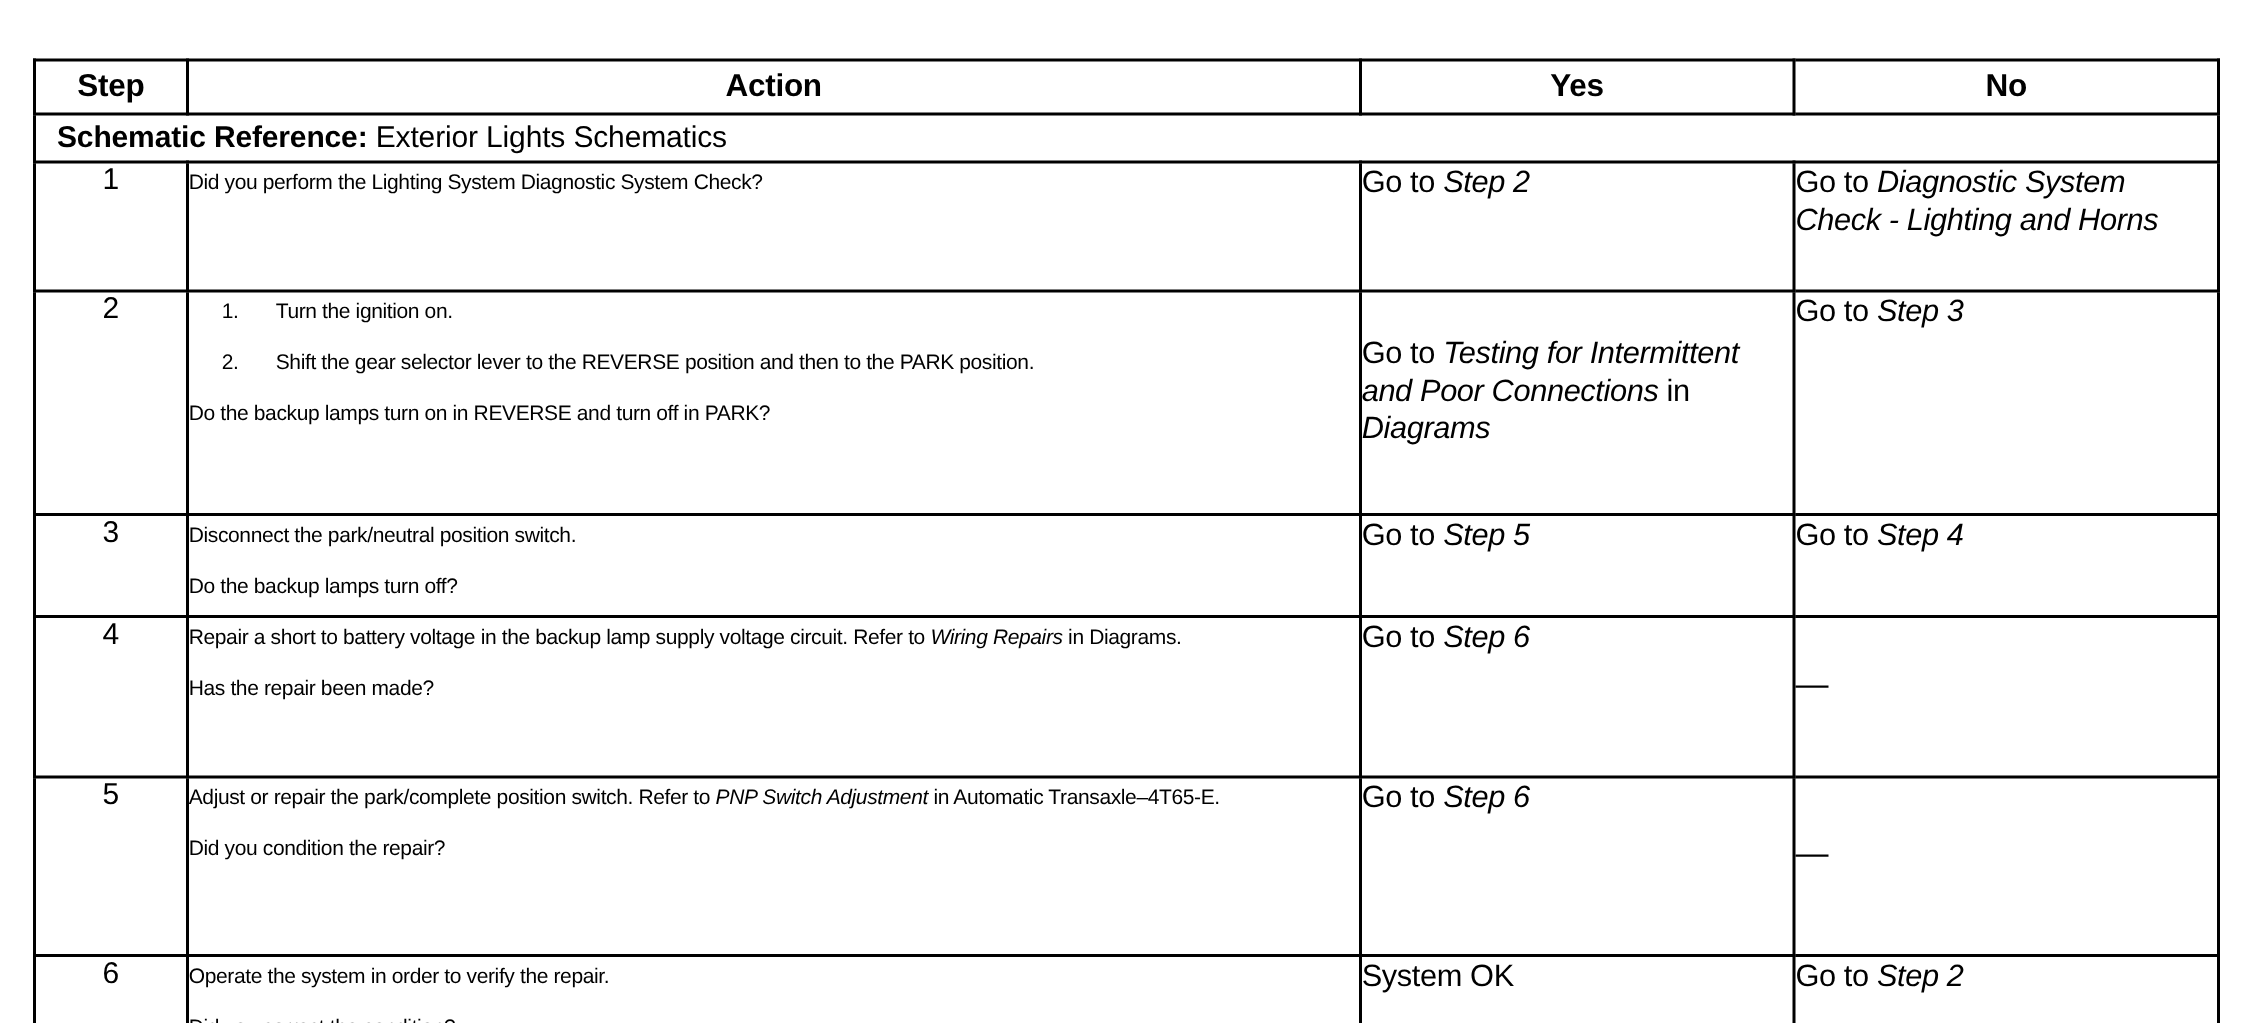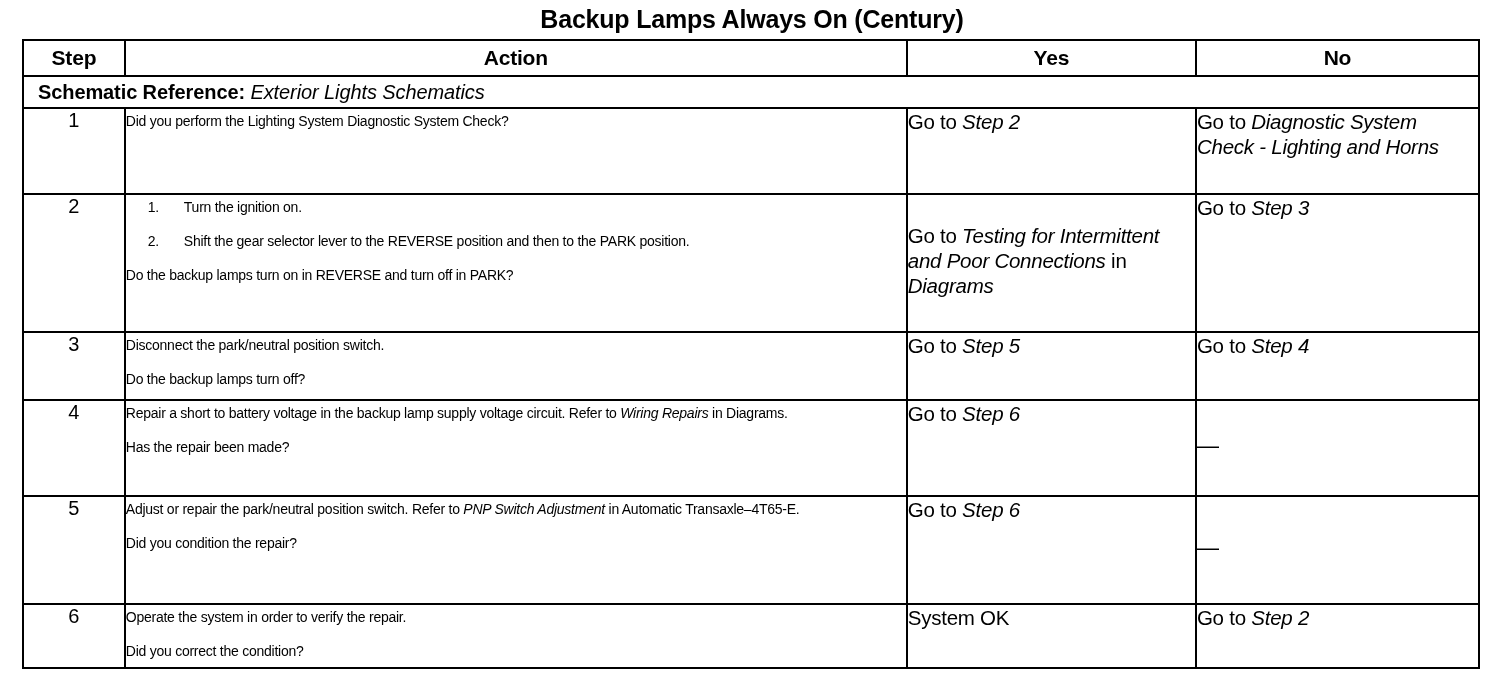--- a/index.html
+++ b/index.html
@@ -78,21 +78,21 @@
   
   tr.schem td {
     height: 30px;
     vertical-align: middle;
     padding: 0 0 0 14px;
     font-size: 20px;
     letter-spacing: -0.1px;
     white-space: nowrap;
   }
   .schem-label { font-weight: bold; text-align: center; }
-  .schem-ref   { font-style: italic; }
+  .schem-ref   { }
 
   
   td.step {
     text-align: center;
     vertical-align: middle;
     font-size: 20px;
   }
 
   td.action {
     padding: 7px 10px 8px 16px;
@@ -102,21 +102,21 @@
   }
 
   td.yes, td.no {
     text-align: left;
     font-size: 20.5px;
     line-height: 25px;
     letter-spacing: -0.25px;
     vertical-align: bottom;
     padding: 6px 8px 8px 8px;
   }
-  td.yes.mid, td.no.mid { vertical-align: middle; padding-bottom: 6px; }
+  td.yes.mid, td.no.mid { vertical-align: middle; padding-bottom: 17px; }
 
   .action p { margin: 0; }
   .action p + p { margin-top: 9px; }
 
   
   ol.steps {
     margin: 0 0 0 0;
     padding: 0;
     list-style: none;
   }
@@ -143,21 +143,20 @@
   tr.r3 td { height: 66px; }
   tr.r4 td { height: 88px; }
   tr.r5 td { height: 100px; }
   tr.r6 td { height: 62px; }
 </style>
 </head>
 <body>
 
 <div class="page">
 
-  <div class="doc-title">Backup Lamps Always On (Century)</div>
 
   <div class="table-wrap">
     <table class="diag">
       <colgroup>
         <col class="c-step">
           <col class="c-action">
           <col class="c-yes">
           <col class="c-no">
       </colgroup>
       <tbody>
@@ -211,21 +210,21 @@
             <p><span>Repair a short to battery voltage in the backup lamp supply voltage circuit. Refer to </span><i class="ital">Wiring Repairs</i><span> in Diagrams.</span></p>
             <p>Has the repair been made?</p>
           </td>
           <td class="yes"><span>Go to </span><i class="ital">Step 6</i></td>
           <td class="no mid"><span class="dash">—</span></td>
         </tr>
 
         <tr class="r5">
           <td class="step">5</td>
           <td class="action">
-            <p><span>Adjust or repair the park/neutral position switch. Refer to </span><i class="ital">PNP Switch Adjustment</i><span> in Automatic Transaxle–4T65-E.</span></p>
+            <p><span>Adjust or repair the park/complete position switch. Refer to </span><i class="ital">PNP Switch Adjustment</i><span> in Automatic Transaxle–4T65-E.</span></p>
             <p>Did you condition the repair?</p>
           </td>
           <td class="yes"><span>Go to </span><i class="ital">Step 6</i></td>
           <td class="no mid"><span class="dash">—</span></td>
         </tr>
 
         <tr class="r6">
           <td class="step">6</td>
           <td class="action">
             <p>Operate the system in order to verify the repair.</p>

